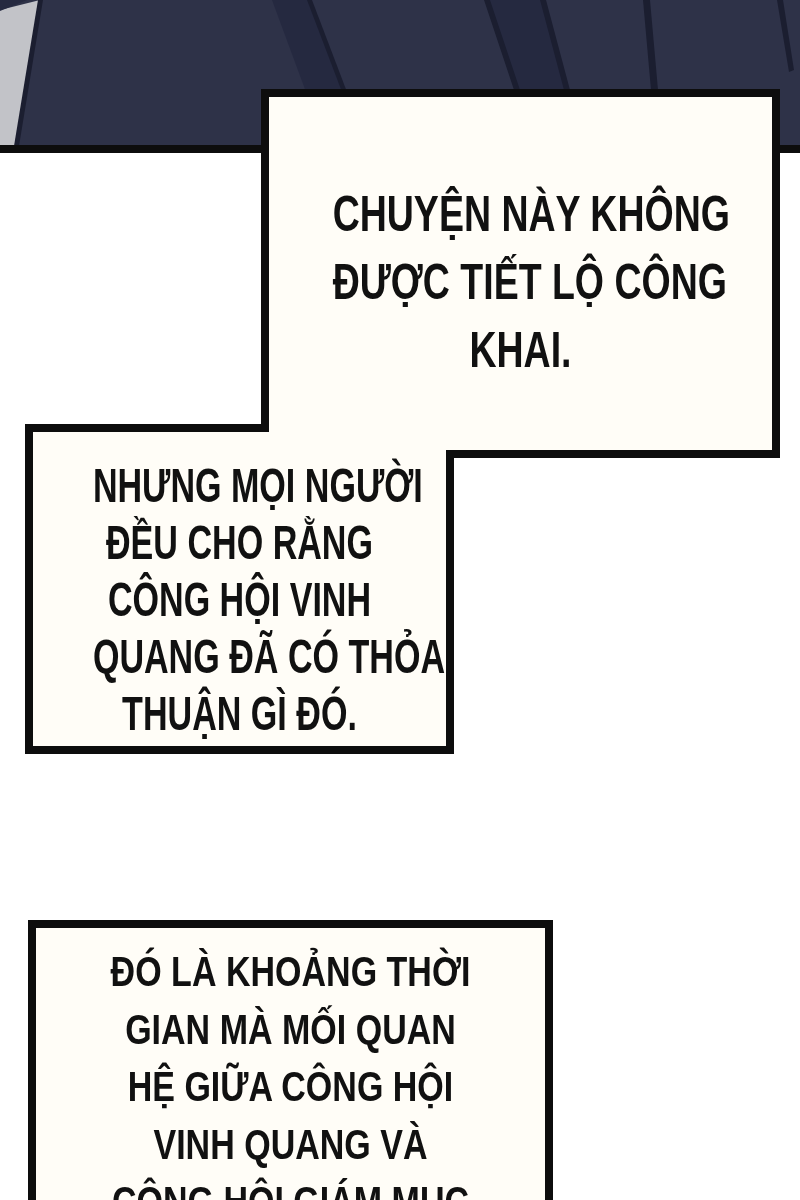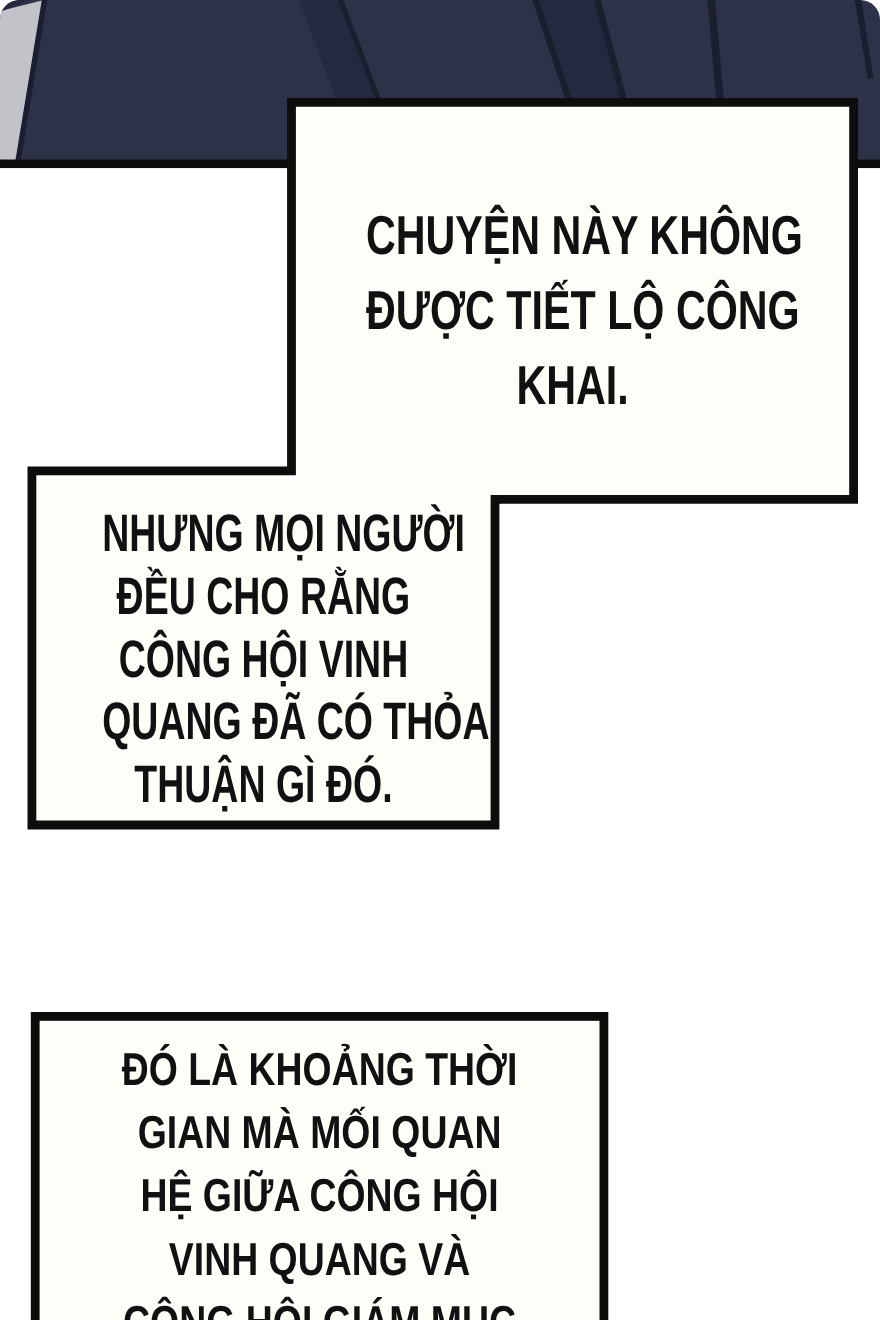--- a/index.html
+++ b/index.html
@@ -1,20 +1,19 @@
 <!DOCTYPE html>
 <html style="--page-bg: #ffffff; --navy-base: #2e3248; --navy-shadow: #252940; --navy-line: #1b1e30; --gray-wedge: #c2c3c8; --ink: #0d0d0d; --bubble-fill: #fffdf7; --text: #111111;"><head>
 <meta charset="utf-8">
 <style>
   html,body { margin:0; padding:0; background:#ffffff; }
   .page {
     position:relative; width:800px; height:1200px; overflow:hidden;
     background:var(--page-bg,#ffffff);
     font-family:"Liberation Sans","DejaVu Sans",sans-serif;
-    border-radius:18px;
   }
   
   .art-panel { position:absolute; left:0; top:0; width:800px; height:153px; }
   .art-panel svg { display:block; width:800px; height:153px; }
   .f-navy   { fill:var(--navy-base,#2e3248); }
   .f-shadow { fill:var(--navy-shadow,#252940); }
   .f-line   { fill:var(--navy-line,#1b1e30); }
   .f-gray   { fill:var(--gray-wedge,#c2c3c8); }
   .f-ink    { fill:var(--ink,#0d0d0d); }
   

